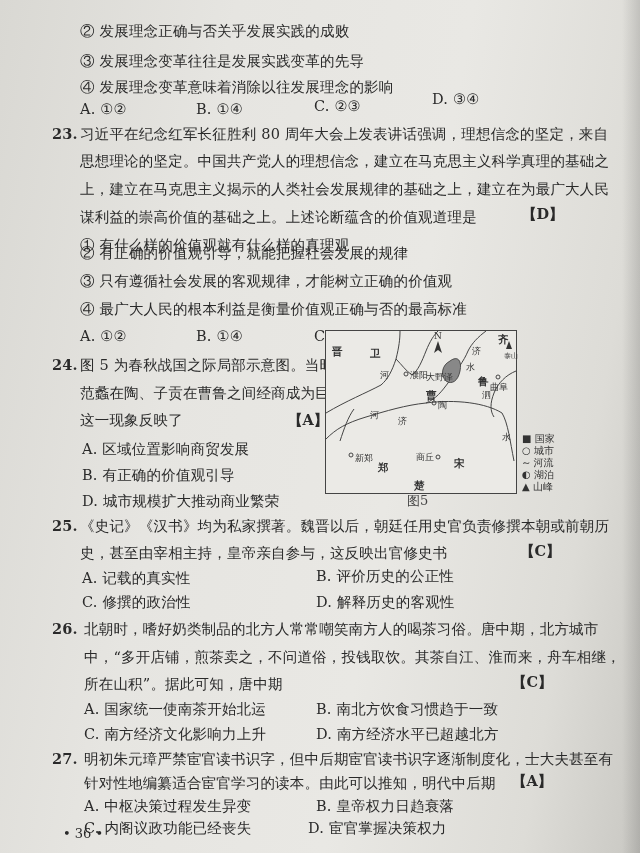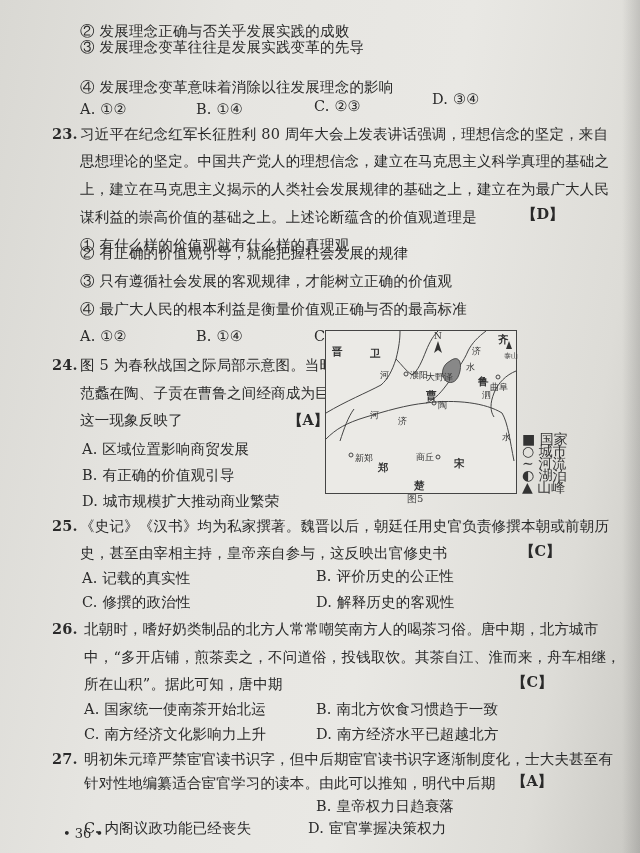--- a/index.html
+++ b/index.html
@@ -14,33 +14,33 @@
   .ln { position: absolute; font-size: 14.5px; line-height: 18px; white-space: nowrap; letter-spacing: 0.2px; }
   .bold { font-weight: bold; }
   .ans { position: absolute; font-size: 14.5px; font-weight: bold; }
   .map {
     position: absolute; left: 325px; top: 330px; width: 190px; height: 162px;
     border: 1.2px solid #444; background: #ebeae6;
   }
   .map svg { position: absolute; left: 0; top: 0; }
   .lbl { position: absolute; font-size: 9px; color: #333; white-space: nowrap; }
   .state { font-size: 10.5px; font-weight: bold; }
-  .legend { position: absolute; left: 522px; top: 433px; font-size: 14px; line-height: 12px; color: #333; }
+  .legend { position: absolute; left: 522px; top: 433px; font-size: 10px; line-height: 12px; color: #333; }
   .legend div { white-space: nowrap; }
-  .caption { position: absolute; left: 407px; top: 492px; font-size: 10px; color: #444; }
+  .caption { position: absolute; left: 407px; top: 492px; font-size: 13px; color: #444; }
   .pagenum { position: absolute; left: 63px; top: 826px; font-size: 13px; text-align: center; }
   .edge { position: absolute; right: 0; top: 0; width: 18px; height: 853px; background: linear-gradient(90deg, rgba(0,0,0,0) 0%, rgba(60,60,60,0.18) 100%); }
 </style>
 </head>
 <body>
 
 <div class="page">
 
   <div class="ln" style="left:80px;top:22px">② 发展理念正确与否关乎发展实践的成败</div>
-  <div class="ln" style="left:80px;top:38px">③ 发展理念变革往往是发展实践变革的先导</div>
+  <div class="ln" style="left:80px;top:52px">③ 发展理念变革往往是发展实践变革的先导</div>
   <div class="ln" style="left:80px;top:78px">④ 发展理念变革意味着消除以往发展理念的影响</div>
   <div class="ln" style="left:80px;top:100px">A. ①②</div>
   <div class="ln" style="left:196px;top:100px">B. ①④</div>
   <div class="ln" style="left:314px;top:97px">C. ②③</div>
   <div class="ln" style="left:432px;top:90px">D. ③④</div>
 
   <div class="ln bold" style="left:52px;top:125px">23.</div>
   <div class="ln" style="left:80px;top:125px">习近平在纪念红军长征胜利 80 周年大会上发表讲话强调，理想信念的坚定，来自</div>
   <div class="ln" style="left:80px;top:152px">思想理论的坚定。中国共产党人的理想信念，建立在马克思主义科学真理的基础之</div>
   <div class="ln" style="left:80px;top:180px">上，建立在马克思主义揭示的人类社会发展规律的基础之上，建立在为最广大人民</div>
@@ -140,19 +140,20 @@
   <div class="ans" style="left:512px;top:673px">【C】</div>
   <div class="ln" style="left:84px;top:700px">A. 国家统一使南茶开始北运</div>
   <div class="ln" style="left:316px;top:700px">B. 南北方饮食习惯趋于一致</div>
   <div class="ln" style="left:84px;top:725px">C. 南方经济文化影响力上升</div>
   <div class="ln" style="left:316px;top:725px">D. 南方经济水平已超越北方</div>
 
   <div class="ln bold" style="left:52px;top:750px">27.</div>
   <div class="ln" style="left:84px;top:750px">明初朱元璋严禁宦官读书识字，但中后期宦官读书识字逐渐制度化，士大夫甚至有</div>
   <div class="ln" style="left:84px;top:774px">针对性地编纂适合宦官学习的读本。由此可以推知，明代中后期</div>
   <div class="ans" style="left:512px;top:772px">【A】</div>
+  <div class="ln" style="left:84px;top:797px">A. 中枢决策过程发生异变</div>
   <div class="ln" style="left:316px;top:797px">B. 皇帝权力日趋衰落</div>
   <div class="ln" style="left:84px;top:819px">C. 内阁议政功能已经丧失</div>
   <div class="ln" style="left:308px;top:819px">D. 宦官掌握决策权力</div>
 
   <div class="pagenum">• 36 •</div>
   <div class="edge"></div>
 </div>
 
 </body></html>

